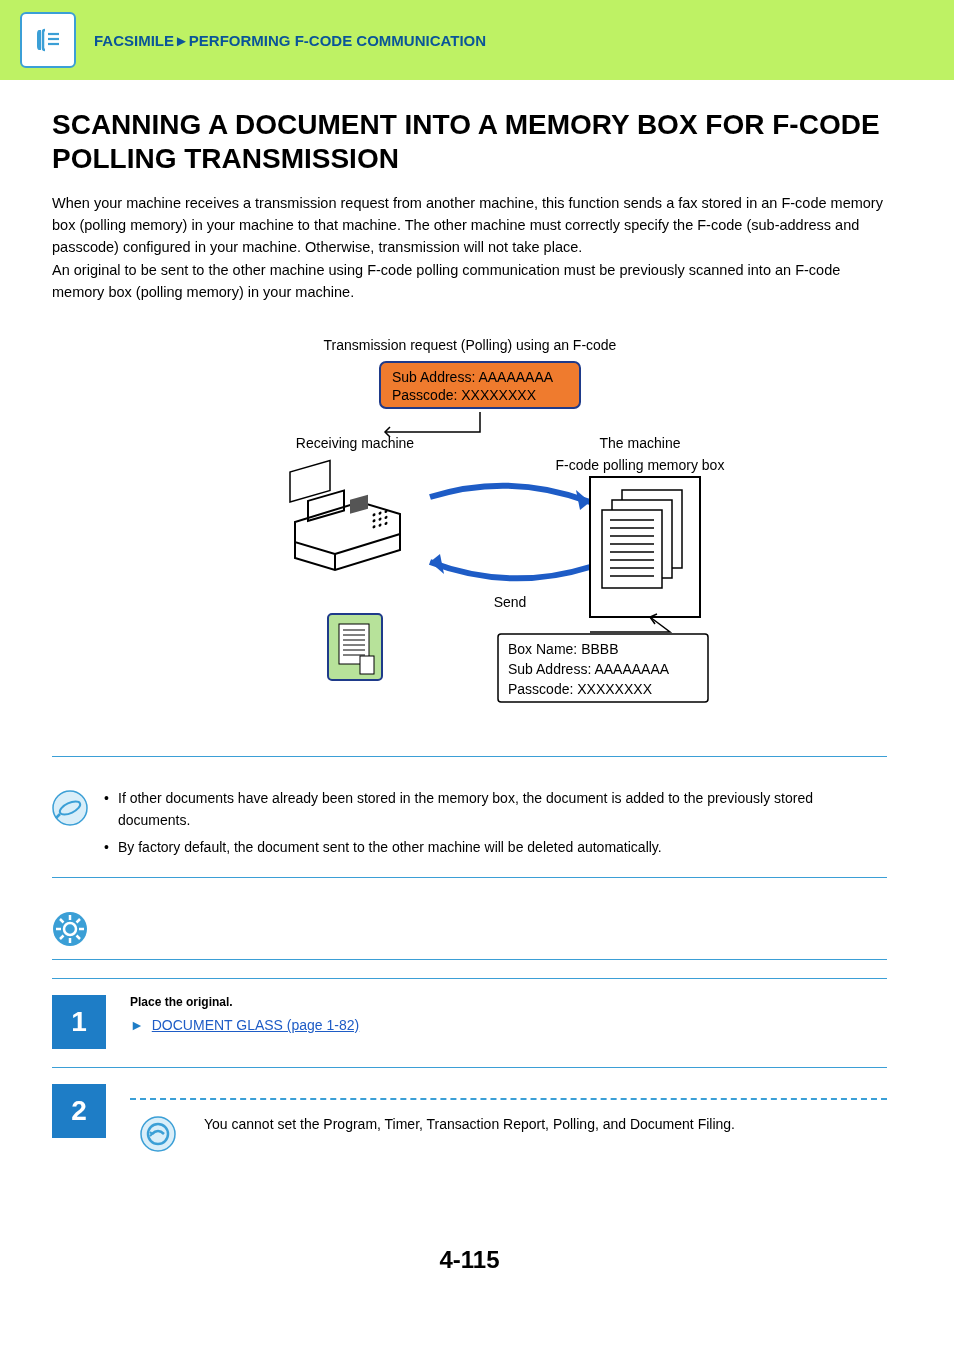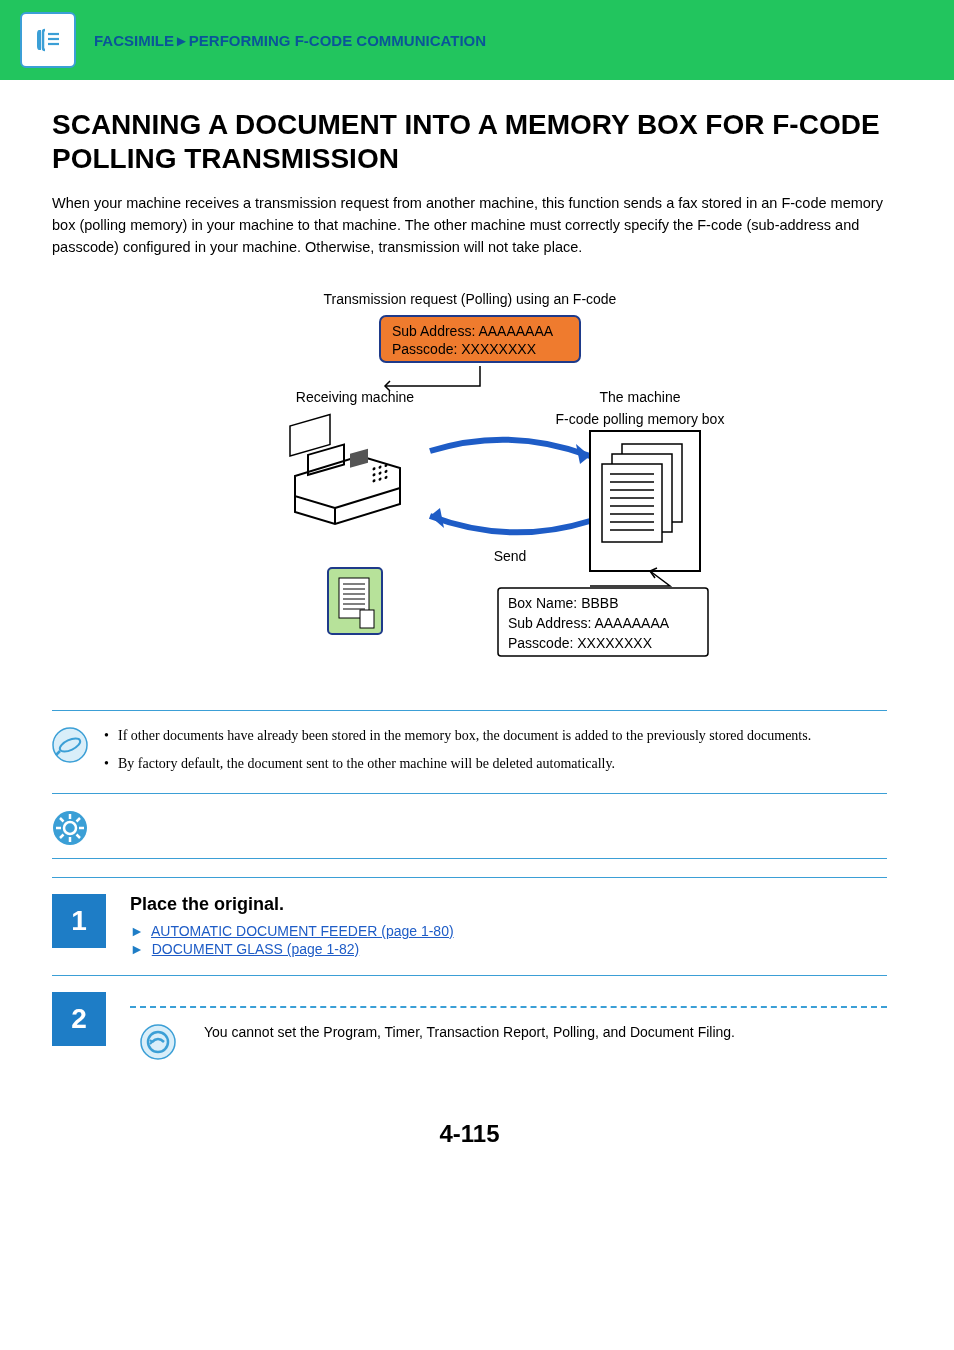--- a/index.html
+++ b/index.html
@@ -3,21 +3,21 @@
 <meta charset="utf-8">
 <style>
   * { box-sizing: border-box; margin: 0; padding: 0; }
   body {
     font-family: Arial, Helvetica, sans-serif;
     background: #fff;
     color: #000;
     width: 954px;
   }
   .header-bar {
-    background: #22c55e;
+    background: #bef264;
     height: 80px;
     display: flex;
     align-items: center;
     padding: 0 20px;
   }
   .header-icon-box {
     width: 56px;
     height: 56px;
     background: #fff;
     border: 2px solid #3b9fd6;
@@ -49,25 +49,24 @@
   .diagram {
     margin: 28px auto 24px auto;
     display: block;
   }
   .rule {
     border: none;
     border-top: 1.5px solid #3b9fd6;
     margin: 0;
   }
   .note-block {
-    margin: 10px 0 8px 0;
+    margin: 27px 0 8px 0;
     display: flex;
     gap: 16px;
     padding: 4px 0;
-    font-family: Liberation Serif, serif;
   }
   .note-icon {
     width: 36px;
     height: 36px;
     flex: 0 0 36px;
     margin-top: 2px;
   }
   .note-text {
     font-size: 14px;
     line-height: 1.55;
@@ -94,21 +93,21 @@
     background: #1e7dc6;
     color: #fff;
     font-size: 28px;
     font-weight: bold;
     display: flex;
     align-items: center;
     justify-content: center;
     flex: 0 0 54px;
   }
   .step-body h3 {
-    font-size: 18px;
+    font-size: 12px;
     font-weight: bold;
     margin-bottom: 8px;
   }
   .step-body p {
     font-size: 14px;
     line-height: 1.55;
   }
   .link-line {
     font-size: 14px;
     margin-top: 2px;
@@ -134,21 +133,21 @@
     width: 36px;
     height: 36px;
     flex: 0 0 36px;
     margin-left: 10px;
     margin-top: 2px;
   }
   .page-num {
     text-align: center;
     font-size: 24px;
     font-weight: bold;
-    margin-top: 60px;
+    margin-top: 94px;
   }
 </style>
 </head>
 <body>
 
 <div class="header-bar">
   <div class="header-icon-box">
     <svg width="36" height="36" viewBox="0 0 36 36">
       <path d="M9 8 C9 8 7 8 7 12 L7 24 C7 28 9 28 9 28 L11 28 L11 8 Z" fill="#3b9fd6"></path>
       <path d="M15 8 C13 8 13 10 13 10 L13 26 C13 28 15 28 15 28" stroke="#3b9fd6" stroke-width="2.5" fill="none"></path>
@@ -159,20 +158,21 @@
   </div>
   <div class="breadcrumb">FACSIMILE►PERFORMING F-CODE COMMUNICATION</div>
 </div>
 
 <div class="content">
 
   <h1>SCANNING A DOCUMENT INTO A MEMORY BOX FOR F-CODE POLLING TRANSMISSION</h1>
 
   <div class="intro">
     <p>When your machine receives a transmission request from another machine, this function sends a fax stored in an F-code memory box (polling memory) in your machine to that machine. The other machine must correctly specify the F-code (sub-address and passcode) configured in your machine. Otherwise, transmission will not take place.</p>
+    <p>An original to be sent to the other machine using F-code polling communication must be previously scanned into an F-code memory box (polling memory) in your machine.</p>
   </div>
 
   <svg class="diagram" width="620" height="400" viewBox="0 0 620 400">
     <text x="310" y="18" text-anchor="middle" font-size="14">Transmission request (Polling) using an F-code</text>
 
     <rect x="220" y="30" width="200" height="46" rx="6" fill="#ef7b2e" stroke="#1e3a8a" stroke-width="2"></rect>
     <text x="232" y="50" font-size="14">Sub Address: AAAAAAAA</text>
     <text x="232" y="68" font-size="14">Passcode: XXXXXXXX</text>
 
     <text x="195" y="116" text-anchor="middle" font-size="14">Receiving machine</text>
@@ -276,24 +276,20 @@
     </svg>
   </div>
   <hr class="rule">
 
   <div class="step-block">
     <div class="step-num">1</div>
     <div class="step-body">
       <h3>Place the original.</h3>
       <div class="link-line">
         <span class="link-arrow">►</span>
-        <a href="#">AUTOMATIC DOCUMENT FEEDER (page 1-80)</a>
-      </div>
-      <div class="link-line">
-        <span class="link-arrow">►</span>
         <a href="#">DOCUMENT GLASS (page 1-82)</a>
       </div>
     </div>
   </div>
 
   <div class="step-block">
     <div class="step-num">2</div>
     <div class="step-body" style="flex:1">
       <div class="dashed-sep"></div>
       <div class="restr-block">

